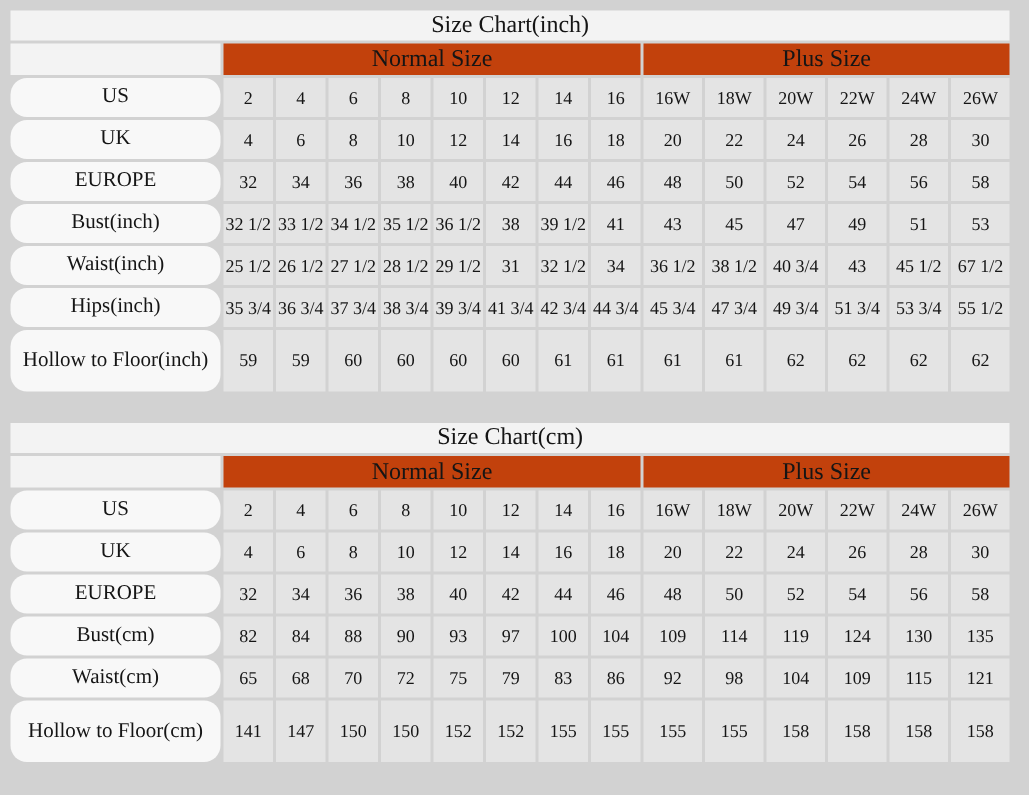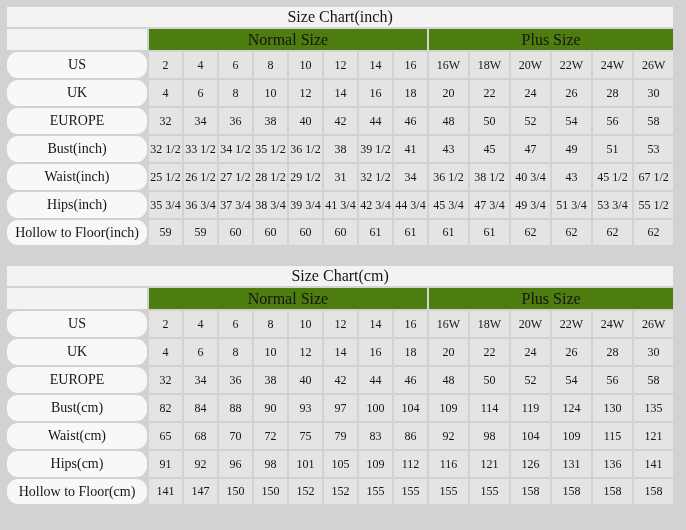--- a/index.html
+++ b/index.html
@@ -40,35 +40,35 @@
   }
   .title-cell {
     background: #f3f3f3;
     font-size: 16px;
     height: 20px;
   }
   .corner-cell {
     background: #f3f3f3;
   }
   .group-cell {
-    background: #4d7c0f;
+    background: #c2410c;
     font-size: 16px;
     height: 21px;
   }
   .label-cell {
     background: #f8f8f8;
     font-size: 14px;
     border-radius: 11px;
   }
   .value-cell {
     background: #e4e4e4;
     font-size: 12px;
   }
   .row-data td { height: 26px; }
-  .row-last td { height: 25px; }
+  .row-last td { height: 41px; }
 </style>
 </head>
 <body>
 
 <div class="page">
   <table class="size-chart">
       <colgroup>
         <col class="col-label">
         <col class="col-normal">
         <col class="col-normal">
@@ -320,37 +320,20 @@
           <td class="value-cell">79</td>
           <td class="value-cell">83</td>
           <td class="value-cell">86</td>
           <td class="value-cell">92</td>
           <td class="value-cell">98</td>
           <td class="value-cell">104</td>
           <td class="value-cell">109</td>
           <td class="value-cell">115</td>
           <td class="value-cell">121</td>
         </tr>
-        <tr class="row-data">
-          <td class="label-cell">Hips(cm)</td>
-          <td class="value-cell">91</td>
-          <td class="value-cell">92</td>
-          <td class="value-cell">96</td>
-          <td class="value-cell">98</td>
-          <td class="value-cell">101</td>
-          <td class="value-cell">105</td>
-          <td class="value-cell">109</td>
-          <td class="value-cell">112</td>
-          <td class="value-cell">116</td>
-          <td class="value-cell">121</td>
-          <td class="value-cell">126</td>
-          <td class="value-cell">131</td>
-          <td class="value-cell">136</td>
-          <td class="value-cell">141</td>
-        </tr>
         <tr class="row-data row-last">
           <td class="label-cell">Hollow to Floor(cm)</td>
           <td class="value-cell">141</td>
           <td class="value-cell">147</td>
           <td class="value-cell">150</td>
           <td class="value-cell">150</td>
           <td class="value-cell">152</td>
           <td class="value-cell">152</td>
           <td class="value-cell">155</td>
           <td class="value-cell">155</td>

